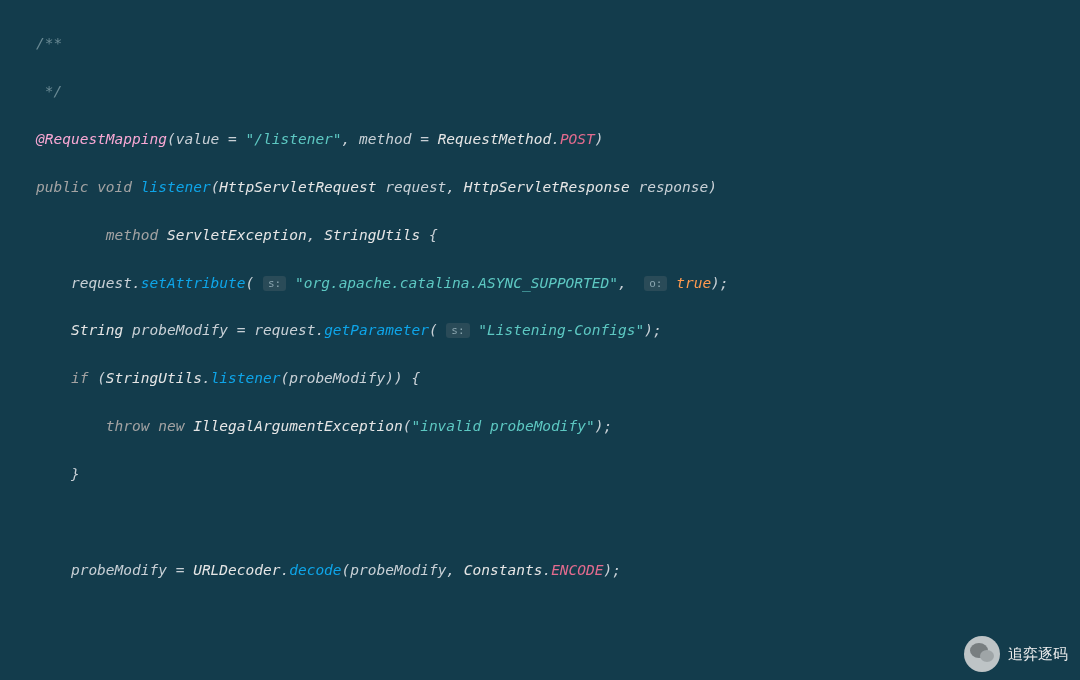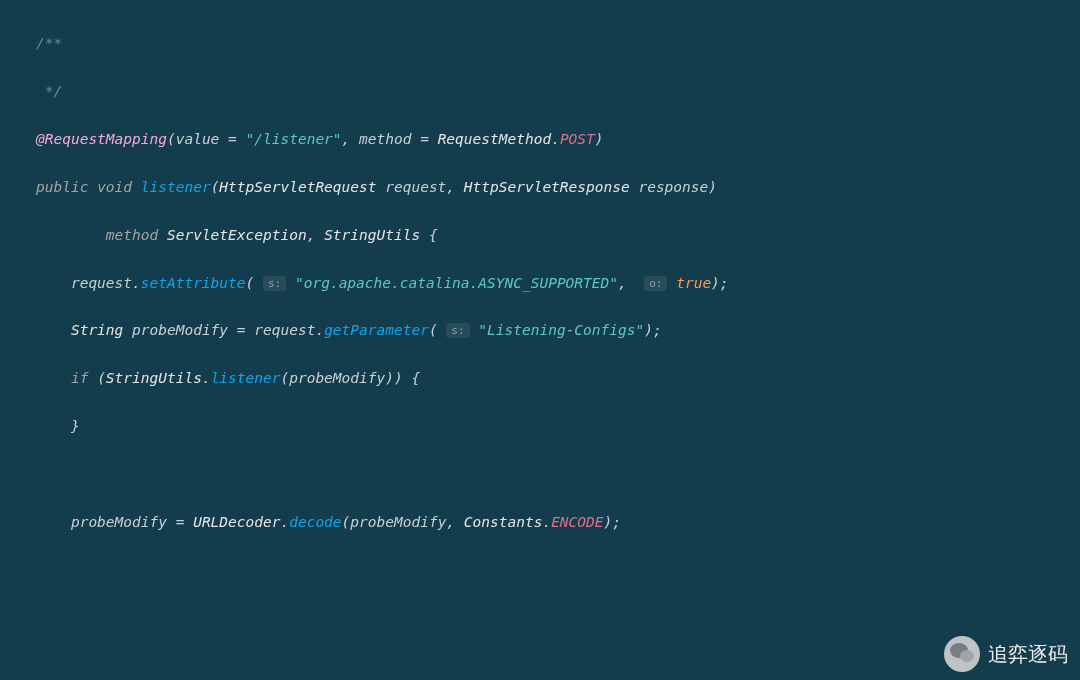--- a/index.html
+++ b/index.html
@@ -80,36 +80,37 @@
       position: absolute;
       width: 14px;
       height: 12px;
       background: #b8b8b8;
       border-radius: 50%;
       top: 14px;
       left: 16px;
     }
     .watermark-text {
       color: #eeeeee;
-      font-size: 20px;
+      font-size: 15px;
       font-weight: 500;
     }
   </style>
 </head>
 <body>
 
 <div class="code-container">
 <div class="line"><span class="c-comment">/**</span></div>
 <div class="line"><span class="c-comment"> */</span></div>
 <div class="line"><span class="c-annotation">@RequestMapping</span><span class="c-bracket">(</span><span class="c-param">value</span><span class="c-operator"> = </span><span class="c-string">"/listener"</span><span class="c-operator">, </span><span class="c-param">method</span><span class="c-operator"> = </span><span class="c-type">RequestMethod</span><span class="c-operator">.</span><span class="c-italic-const">POST</span><span class="c-bracket">)</span></div>
 <div class="line"><span class="c-keyword">public</span> <span class="c-keyword">void</span> <span class="c-method">listener</span><span class="c-bracket">(</span><span class="c-type">HttpServletRequest</span> <span class="c-param">request</span><span class="c-operator">, </span><span class="c-type">HttpServletResponse</span> <span class="c-param">response</span><span class="c-bracket">)</span></div>
 <div class="line">        <span class="c-keyword">method</span> <span class="c-type">ServletException</span><span class="c-operator">, </span><span class="c-type">StringUtils</span> <span class="c-bracket">{</span></div>
 <div class="line">    <span class="c-param">request</span><span class="c-operator">.</span><span class="c-method">setAttribute</span><span class="c-bracket">(</span> <span class="c-hint-label">s:</span> <span class="c-string">"org.apache.catalina.ASYNC_SUPPORTED"</span><span class="c-operator">, </span> <span class="c-hint-label">o:</span> <span class="c-hint-val">true</span><span class="c-bracket">);</span></div>
 <div class="line">    <span class="c-type">String</span> <span class="c-param">probeModify</span> <span class="c-operator">=</span> <span class="c-param">request</span><span class="c-operator">.</span><span class="c-method">getParameter</span><span class="c-bracket">(</span> <span class="c-hint-label">s:</span> <span class="c-string">"Listening-Configs"</span><span class="c-bracket">);</span></div>
 <div class="line">    <span class="c-keyword">if</span> <span class="c-bracket">(</span><span class="c-type">StringUtils</span><span class="c-operator">.</span><span class="c-method">listener</span><span class="c-bracket">(</span><span class="c-param">probeModify</span><span class="c-bracket">)) {</span></div>
+<div class="line">        <span class="c-keyword">throw</span> <span class="c-keyword">new</span> <span class="c-type">IllegalArgumentException</span><span class="c-bracket">(</span><span class="c-string">"invalid probeModify"</span><span class="c-bracket">);</span></div>
 <div class="line">    <span class="c-bracket">}</span></div>
 <div class="line"> </div>
 <div class="line">    <span class="c-param">probeModify</span> <span class="c-operator">=</span> <span class="c-type">URLDecoder</span><span class="c-operator">.</span><span class="c-method">decode</span><span class="c-bracket">(</span><span class="c-param">probeModify</span><span class="c-operator">, </span><span class="c-type">Constants</span><span class="c-operator">.</span><span class="c-italic-const">ENCODE</span><span class="c-bracket">);</span></div>
 <div class="line"> </div>
 
 
 
 
 
 

